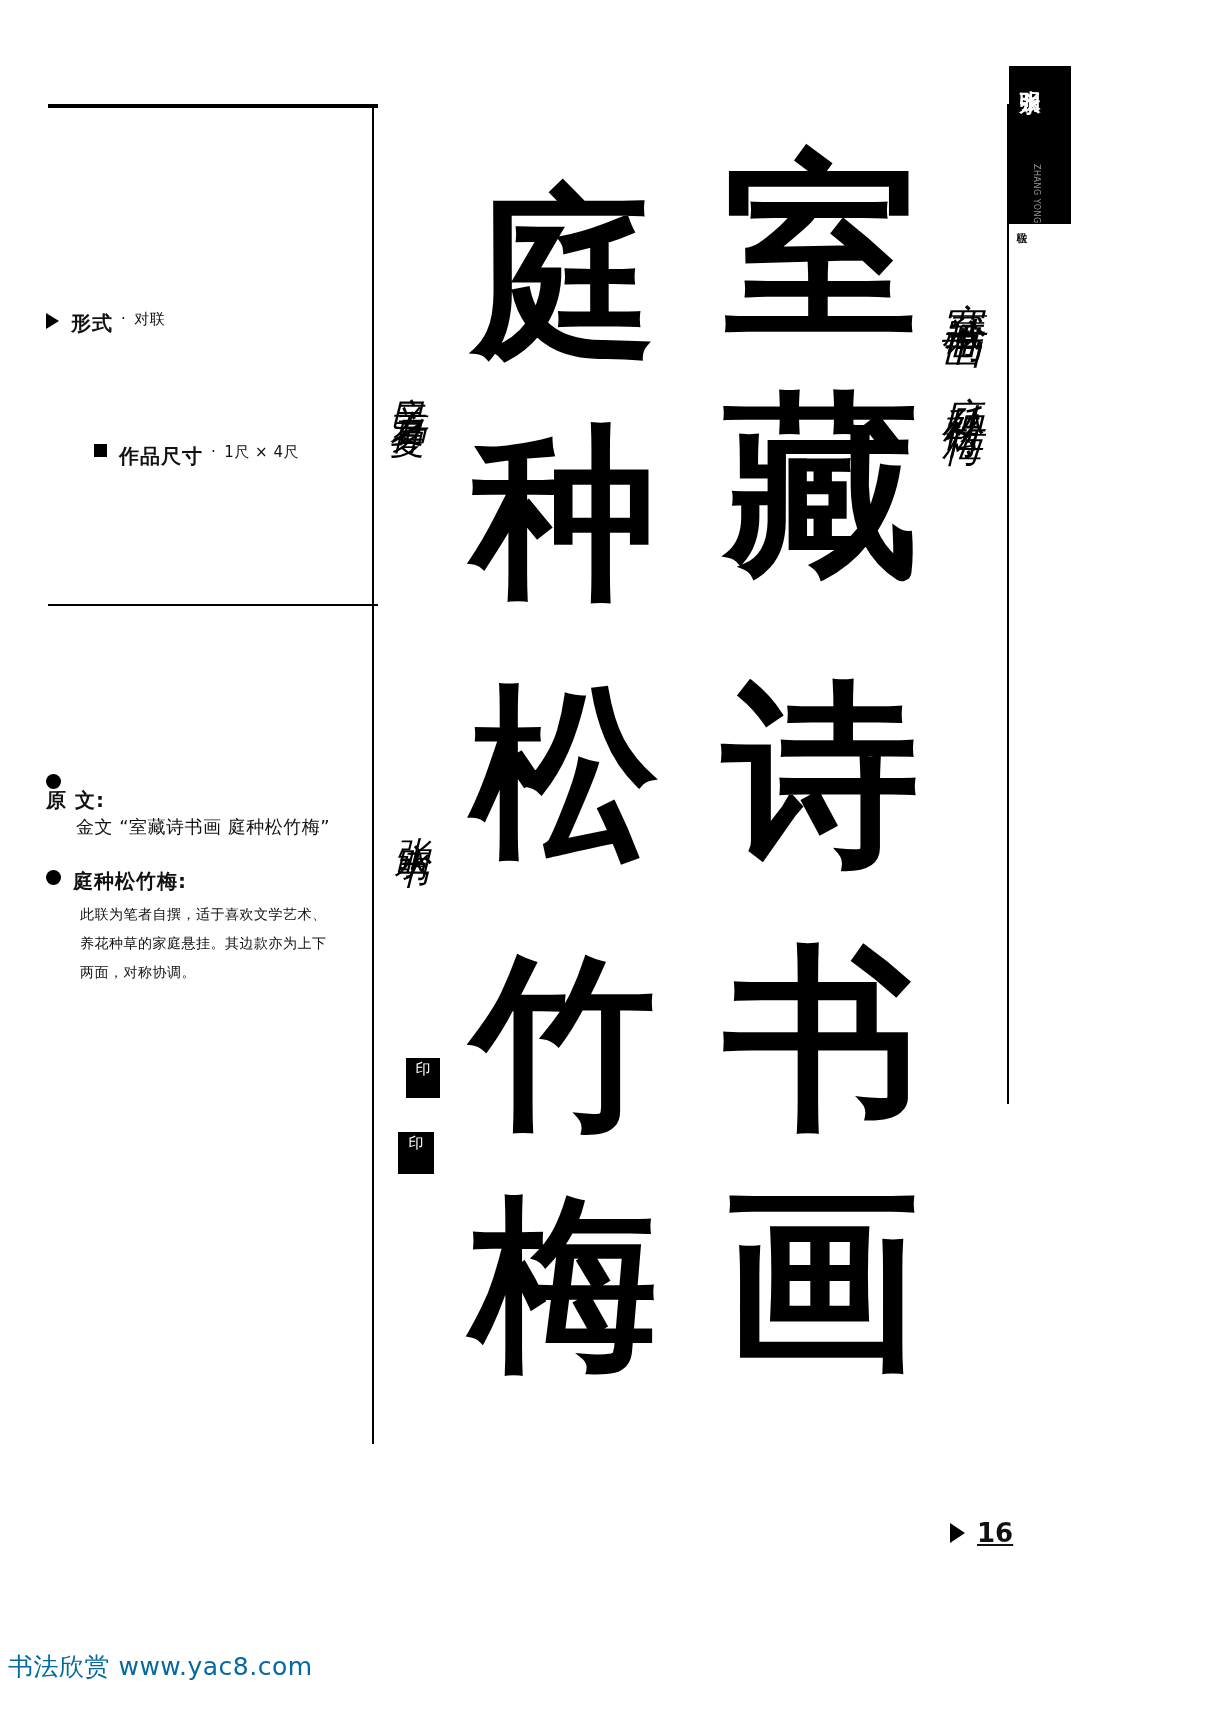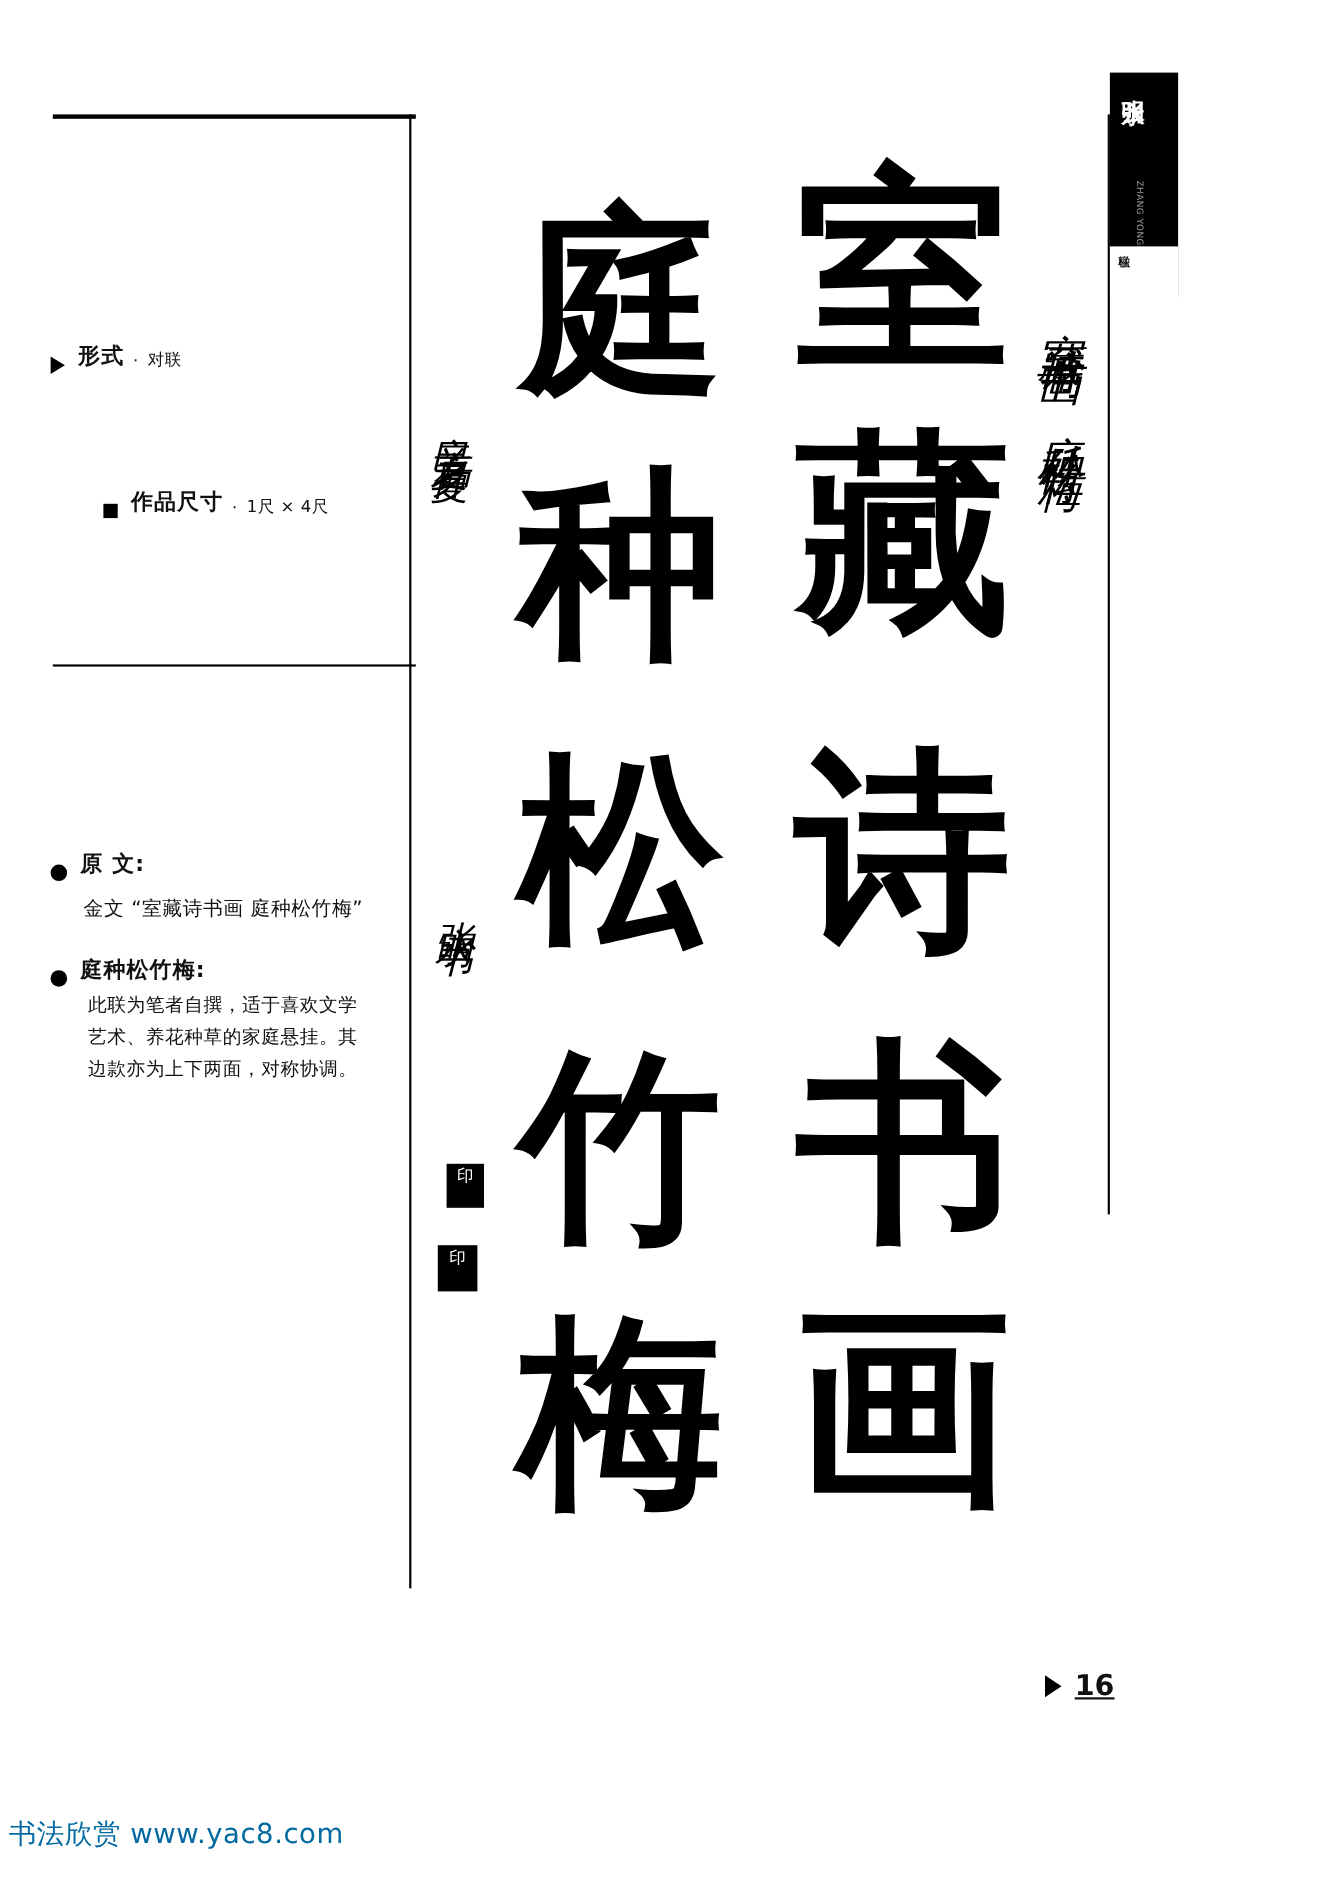--- a/index.html
+++ b/index.html
@@ -110,21 +110,21 @@
     line-height: 12px;
     writing-mode: vertical-rl;
     text-orientation: upright;
     color: #000;
   }
 
   
   .info-row {
     position: absolute;
     display: flex;
-    align-items: flex-end;
+    align-items: flex-start;
   }
   .bullet-tri {
     width: 0; height: 0;
     border-left: 13px solid #000;
     border-top: 8px solid transparent;
     border-bottom: 8px solid transparent;
     margin-right: 12px;
     position: relative;
     top: 3px;
   }
@@ -149,26 +149,26 @@
     letter-spacing: 1px;
   }
   .val {
     font-size: 15px;
     margin-left: 8px;
     letter-spacing: 0.5px;
   }
 
   #row-form  { left: 46px; top: 310px; }
   #row-size  { left: 46px; top: 443px; padding-left: 48px; }
-  #row-text  { left: 46px; top: 772px; }
+  #row-text  { left: 46px; top: 772px; flex-direction: column; }
   #row-feat  { left: 46px; top: 868px; }
 
   .body-text {
     position: absolute;
-    font-size: 17px;
+    font-size: 14px;
     line-height: 29px;
     letter-spacing: 0.5px;
     color: #111;
   }
   #text-original {
     left: 76px;
     top: 812px;
     width: 290px;
     font-size: 18px;
   }

